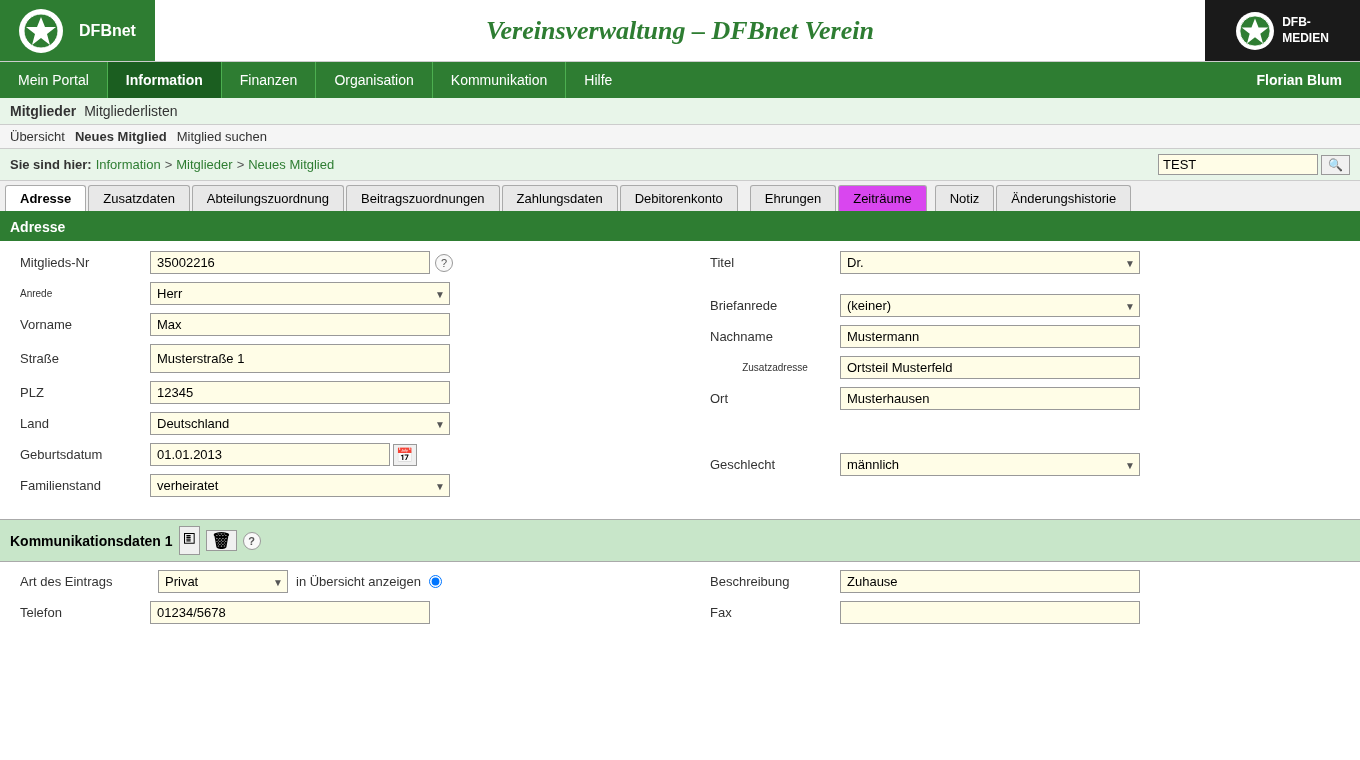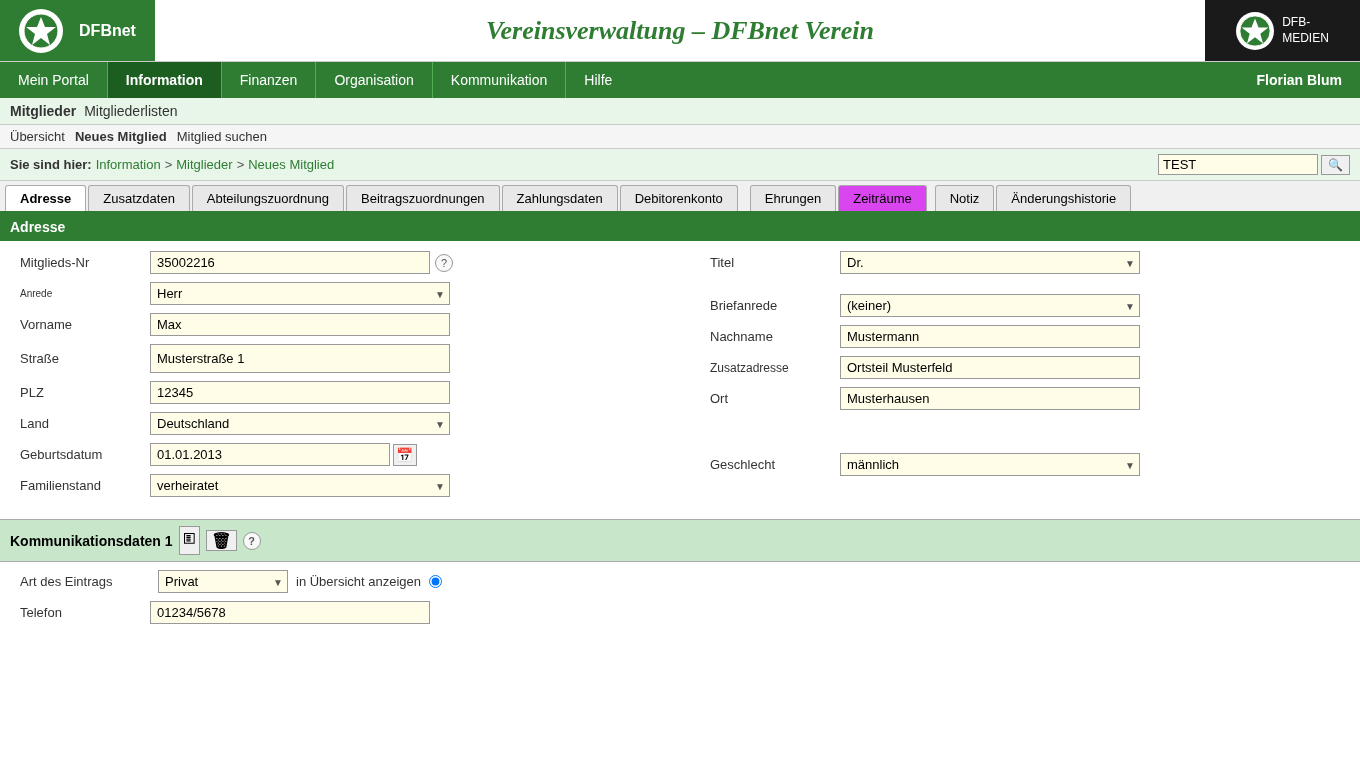--- a/index.html
+++ b/index.html
@@ -21,21 +21,21 @@
   <div style="flex:1;display:flex;align-items:center;justify-content:center;">
     <span style="font-size:26px;font-style:italic;font-weight:bold;color:#2e7d32;font-family:Georgia,serif;">Vereinsverwaltung – DFBnet Verein</span>
   </div>
   <div style="background:#1a1a1a;width:155px;display:flex;align-items:center;justify-content:center;gap:8px;">
     <div style="width:38px;height:38px;border-radius:50%;background:#fff;display:flex;align-items:center;justify-content:center;">
       <svg width="32" height="32" viewBox="0 0 36 36">
         <circle cx="18" cy="18" r="17" fill="#2e7d32" stroke="#fff" stroke-width="1"></circle>
         <polygon points="18,4 22,14 33,14 24,21 27,32 18,25 9,32 12,21 3,14 14,14" fill="#fff"></polygon>
       </svg>
     </div>
-    <div style="color:#fff;font-size:12px;font-weight:normal;line-height:1.3;">DFB-<br>MEDIEN</div>
+    <div style="color:#fff;font-size:12px;font-weight:bold;line-height:1.3;">DFB-<br>MEDIEN</div>
   </div>
 </div>
 
 <div style="background:#2e7d32;height:36px;display:flex;align-items:stretch;">
   <div style="color:#fff;padding:0 18px;display:flex;align-items:center;font-size:14px;cursor:pointer;border-right:1px solid #4caf50;">Mein Portal</div>
   <div style="color:#fff;padding:0 18px;display:flex;align-items:center;font-size:14px;cursor:pointer;border-right:1px solid #4caf50;background:#1b5e20;font-weight:bold;">Information</div>
   <div style="color:#fff;padding:0 18px;display:flex;align-items:center;font-size:14px;cursor:pointer;border-right:1px solid #4caf50;">Finanzen</div>
   <div style="color:#fff;padding:0 18px;display:flex;align-items:center;font-size:14px;cursor:pointer;border-right:1px solid #4caf50;">Organisation</div>
   <div style="color:#fff;padding:0 18px;display:flex;align-items:center;font-size:14px;cursor:pointer;border-right:1px solid #4caf50;">Kommunikation</div>
   <div style="color:#fff;padding:0 18px;display:flex;align-items:center;font-size:14px;cursor:pointer;">Hilfe</div>
@@ -170,21 +170,21 @@
         <span style="position:absolute;right:5px;top:50%;transform:translateY(-50%);font-size:10px;pointer-events:none;color:#555;">▼</span>
       </div>
     </div>
 
     <div style="display:flex;align-items:center;margin-bottom:8px;">
       <label style="width:130px;font-size:13px;color:#333;">Nachname</label>
       <input type="text" style="border: 1px solid rgb(153, 153, 153); padding: 3px 6px; font-size: 13px; background: rgb(255, 253, 231); width: 300px;" value="Mustermann">
     </div>
 
     <div style="display:flex;align-items:center;margin-bottom:8px;">
-      <label style="width:130px;font-size:12px;color:#333;">Zusatzadresse</label>
+      <label style="width:130px;font-size:10px;color:#333;text-align:center;">Zusatzadresse</label>
       <input type="text" style="border: 1px solid rgb(153, 153, 153); padding: 3px 6px; font-size: 13px; background: rgb(255, 253, 231); width: 300px;" value="Ortsteil Musterfeld">
     </div>
 
     <div style="display:flex;align-items:center;margin-bottom:8px;">
       <label style="width:130px;font-size:13px;color:#333;">Ort</label>
       <input type="text" style="border: 1px solid rgb(153, 153, 153); padding: 3px 6px; font-size: 13px; background: rgb(255, 253, 231); width: 300px;" value="Musterhausen">
     </div>
 
     <div style="height:35px;"></div>
     <div style="display:flex;align-items:center;margin-bottom:8px;">
@@ -222,13 +222,25 @@
       <span style="font-size:13px;color:#333;">in Übersicht anzeigen</span>
       <input type="radio" checked="" style="cursor: pointer;">
     </div>
 
     <div style="display:flex;align-items:center;margin-bottom:8px;">
       <label style="width:130px;font-size:13px;color:#333;">Telefon</label>
       <input type="text" style="border: 1px solid rgb(153, 153, 153); padding: 3px 6px; font-size: 13px; background: rgb(255, 253, 231); width: 280px;" value="01234/5678">
     </div>
   </div>
 
+  <div style="flex:1;padding-left:20px;">
+
+    <div style="display:flex;align-items:center;margin-bottom:8px;">
+      <label style="width:130px;font-size:13px;color:#333;">Beschreibung</label>
+      <input type="text" style="border: 1px solid rgb(153, 153, 153); padding: 3px 6px; font-size: 13px; background: rgb(255, 253, 231); width: 300px;" value="Zuhause">
+    </div>
+
+    <div style="display:flex;align-items:center;margin-bottom:8px;">
+      <label style="width:130px;font-size:13px;color:#333;">Fax</label>
+      <input type="text" style="border: 1px solid rgb(153, 153, 153); padding: 3px 6px; font-size: 13px; background: rgb(255, 253, 231); width: 300px;" value="">
+    </div>
+  </div>
 </div>
 
 </body></html>

